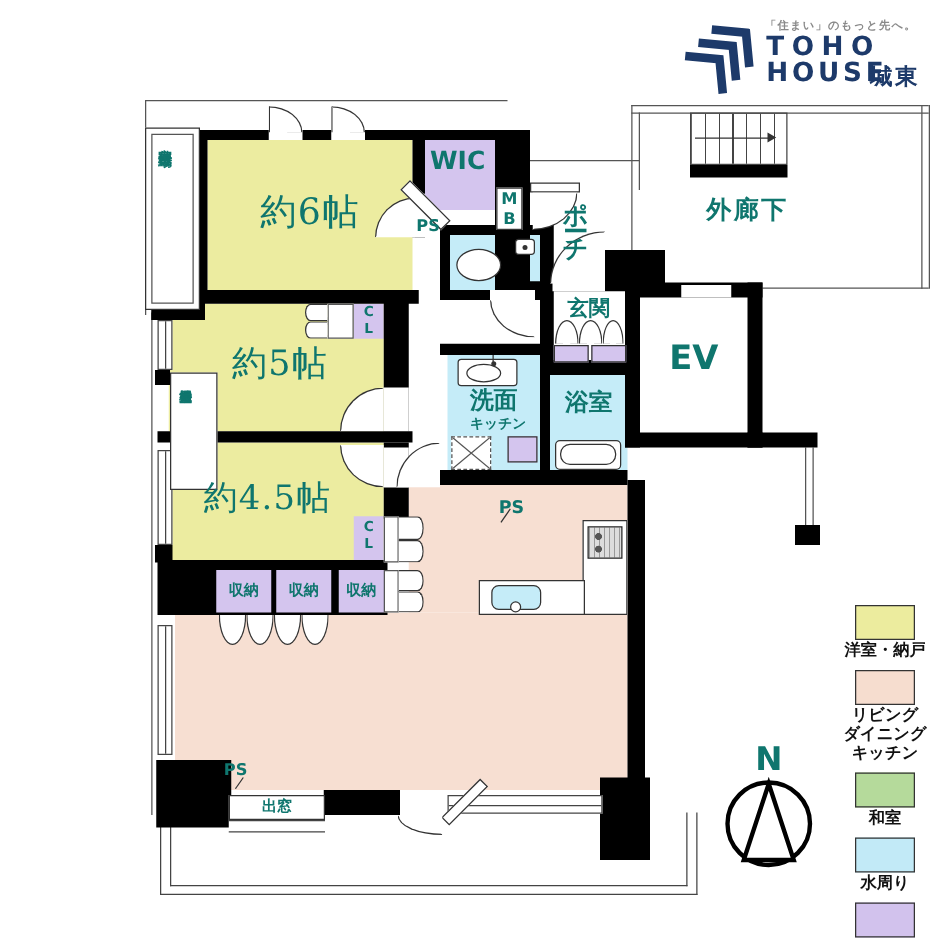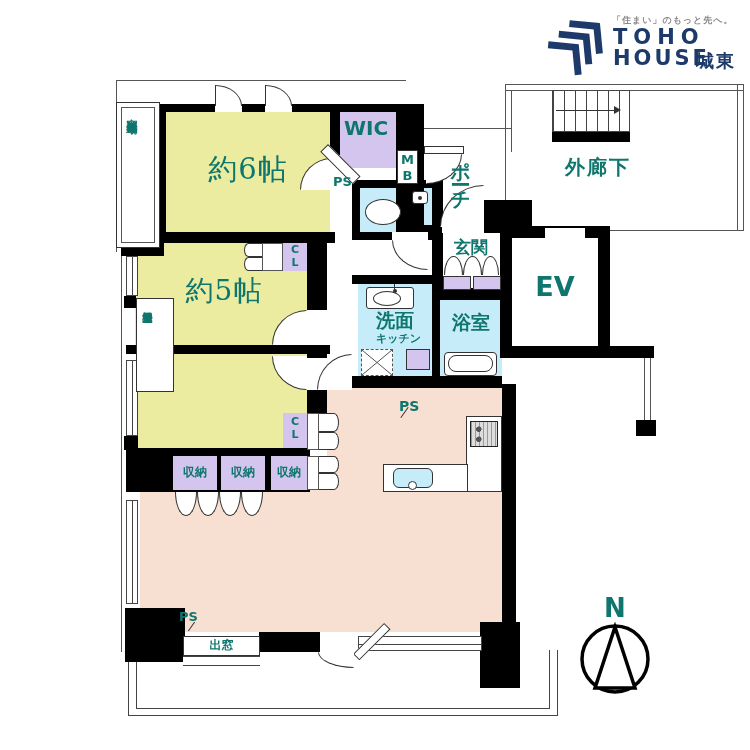--- a/index.html
+++ b/index.html
@@ -200,20 +200,21 @@
      repeating-linear-gradient(90deg,#444 0 1px,transparent 1px 11px)"></u>
   <i class="w" style="left:552px;top:132px;width:78px;height:10px"></i>
   <i style="left:556px;top:110px;width:60px;height:0;border-top:1.5px solid #333"></i>
   <i style="left:614px;top:106px;width:0;height:0;border-left:7px solid #333;border-top:4.5px solid transparent;border-bottom:4.5px solid transparent"></i>
 
   <i style="left:398px;top:412px;width:13px;height:1px;background:#333;transform:rotate(-55deg)"></i>
   <i style="left:186px;top:626px;width:11px;height:1px;background:#333;transform:rotate(-55deg)"></i>
 
   <b class="lbl serif" style="left:183px;top:154px;width:130px;font-size:29px">約6帖</b>
   <b class="lbl serif" style="left:162px;top:276px;width:124px;font-size:28px">約5帖</b>
+  <b class="lbl serif" style="left:146px;top:384px;width:136px;font-size:27px">約4.5帖</b>
   <b class="lbl" style="left:344px;top:117px;font-size:20px">WIC</b>
   <b class="lbl" style="left:333px;top:175px;font-size:13px">PS</b>
   <b class="lbl" style="left:399px;top:399px;font-size:14px">PS</b>
   <b class="lbl" style="left:179px;top:610px;font-size:13px">PS</b>
   <b class="lbl" style="left:398px;top:152px;width:19px;text-align:center;font-size:13px;line-height:1.2;z-index:4"><span>M</span><br><span>B</span></b>
   <b class="lbl" style="left:284px;top:244px;width:22px;text-align:center;font-size:11px;line-height:1.15"><span>C</span><br><span>L</span></b>
   <b class="lbl" style="left:284px;top:416px;width:22px;text-align:center;font-size:11px;line-height:1.15"><span>C</span><br><span>L</span></b>
   <b class="lbl" style="left:173px;top:466px;width:44px;text-align:center;font-size:12px">収納</b>
   <b class="lbl" style="left:221px;top:466px;width:44px;text-align:center;font-size:12px">収納</b>
   <b class="lbl" style="left:271px;top:466px;width:36px;text-align:center;font-size:12px">収納</b>
@@ -229,20 +230,34 @@
   <b class="lbl vup" style="left:140px;top:304px;height:84px;font-size:10px;letter-spacing:0;line-height:1.5;z-index:3"><span>室外機</span><span>置場</span></b>
 
   <b class="lbl" style="left:597px;top:594px;width:36px;text-align:center;font-size:26px">N</b>
   <u style="left:578px;top:620px;width:74px;height:76px">
     <svg width="74" height="76" viewBox="0 0 74 76">
       <circle cx="37" cy="39" r="33" fill="#fff" stroke="#000" stroke-width="3.5"></circle>
       <polygon points="37,7 17,68 57,68" fill="#fff" stroke="#000" stroke-width="3.5"></polygon>
     </svg>
   </u>
 
+  <div style="position:absolute;left:668px;top:484px;width:80px">
+    <div class="lg-sw" style="background: rgb(236, 236, 158);"></div>
+    <div class="lg-label">洋室・納戸</div>
+    <div class="lg-sw" style="background: rgb(246, 221, 207);"></div>
+    <div class="lg-label">リビング
+ダイニング
+キッチン</div>
+    <div class="lg-sw" style="background: rgb(181, 218, 155);"></div>
+    <div class="lg-label">和室</div>
+    <div class="lg-sw" style="background: rgb(194, 234, 247);"></div>
+    <div class="lg-label">水周り</div>
+    <div class="lg-sw" style="background: rgb(210, 194, 237);"></div>
+
+  </div>
 
   <div style="position:absolute;left:548px;top:8px;width:200px;height:62px">
     <u style="left:4px;top:10px;width:56px;height:50px;transform:rotate(-45deg)">
       <svg width="56" height="50" viewBox="0 0 44 40">
         <polyline points="3,37 17,20 3,3" fill="none" stroke="#1d3a6a" stroke-width="5.5"></polyline>
         <polyline points="15,37 29,20 15,3" fill="none" stroke="#1d3a6a" stroke-width="5.5"></polyline>
         <polyline points="27,37 41,20 27,3" fill="none" stroke="#1d3a6a" stroke-width="5.5"></polyline>
       </svg>
     </u>
     <b style="left:64px;top:6px;font-size:9px;color:#8a8a8a;font-weight:bold;letter-spacing:1px;white-space:nowrap">「住まい」のもっと先へ。</b>

